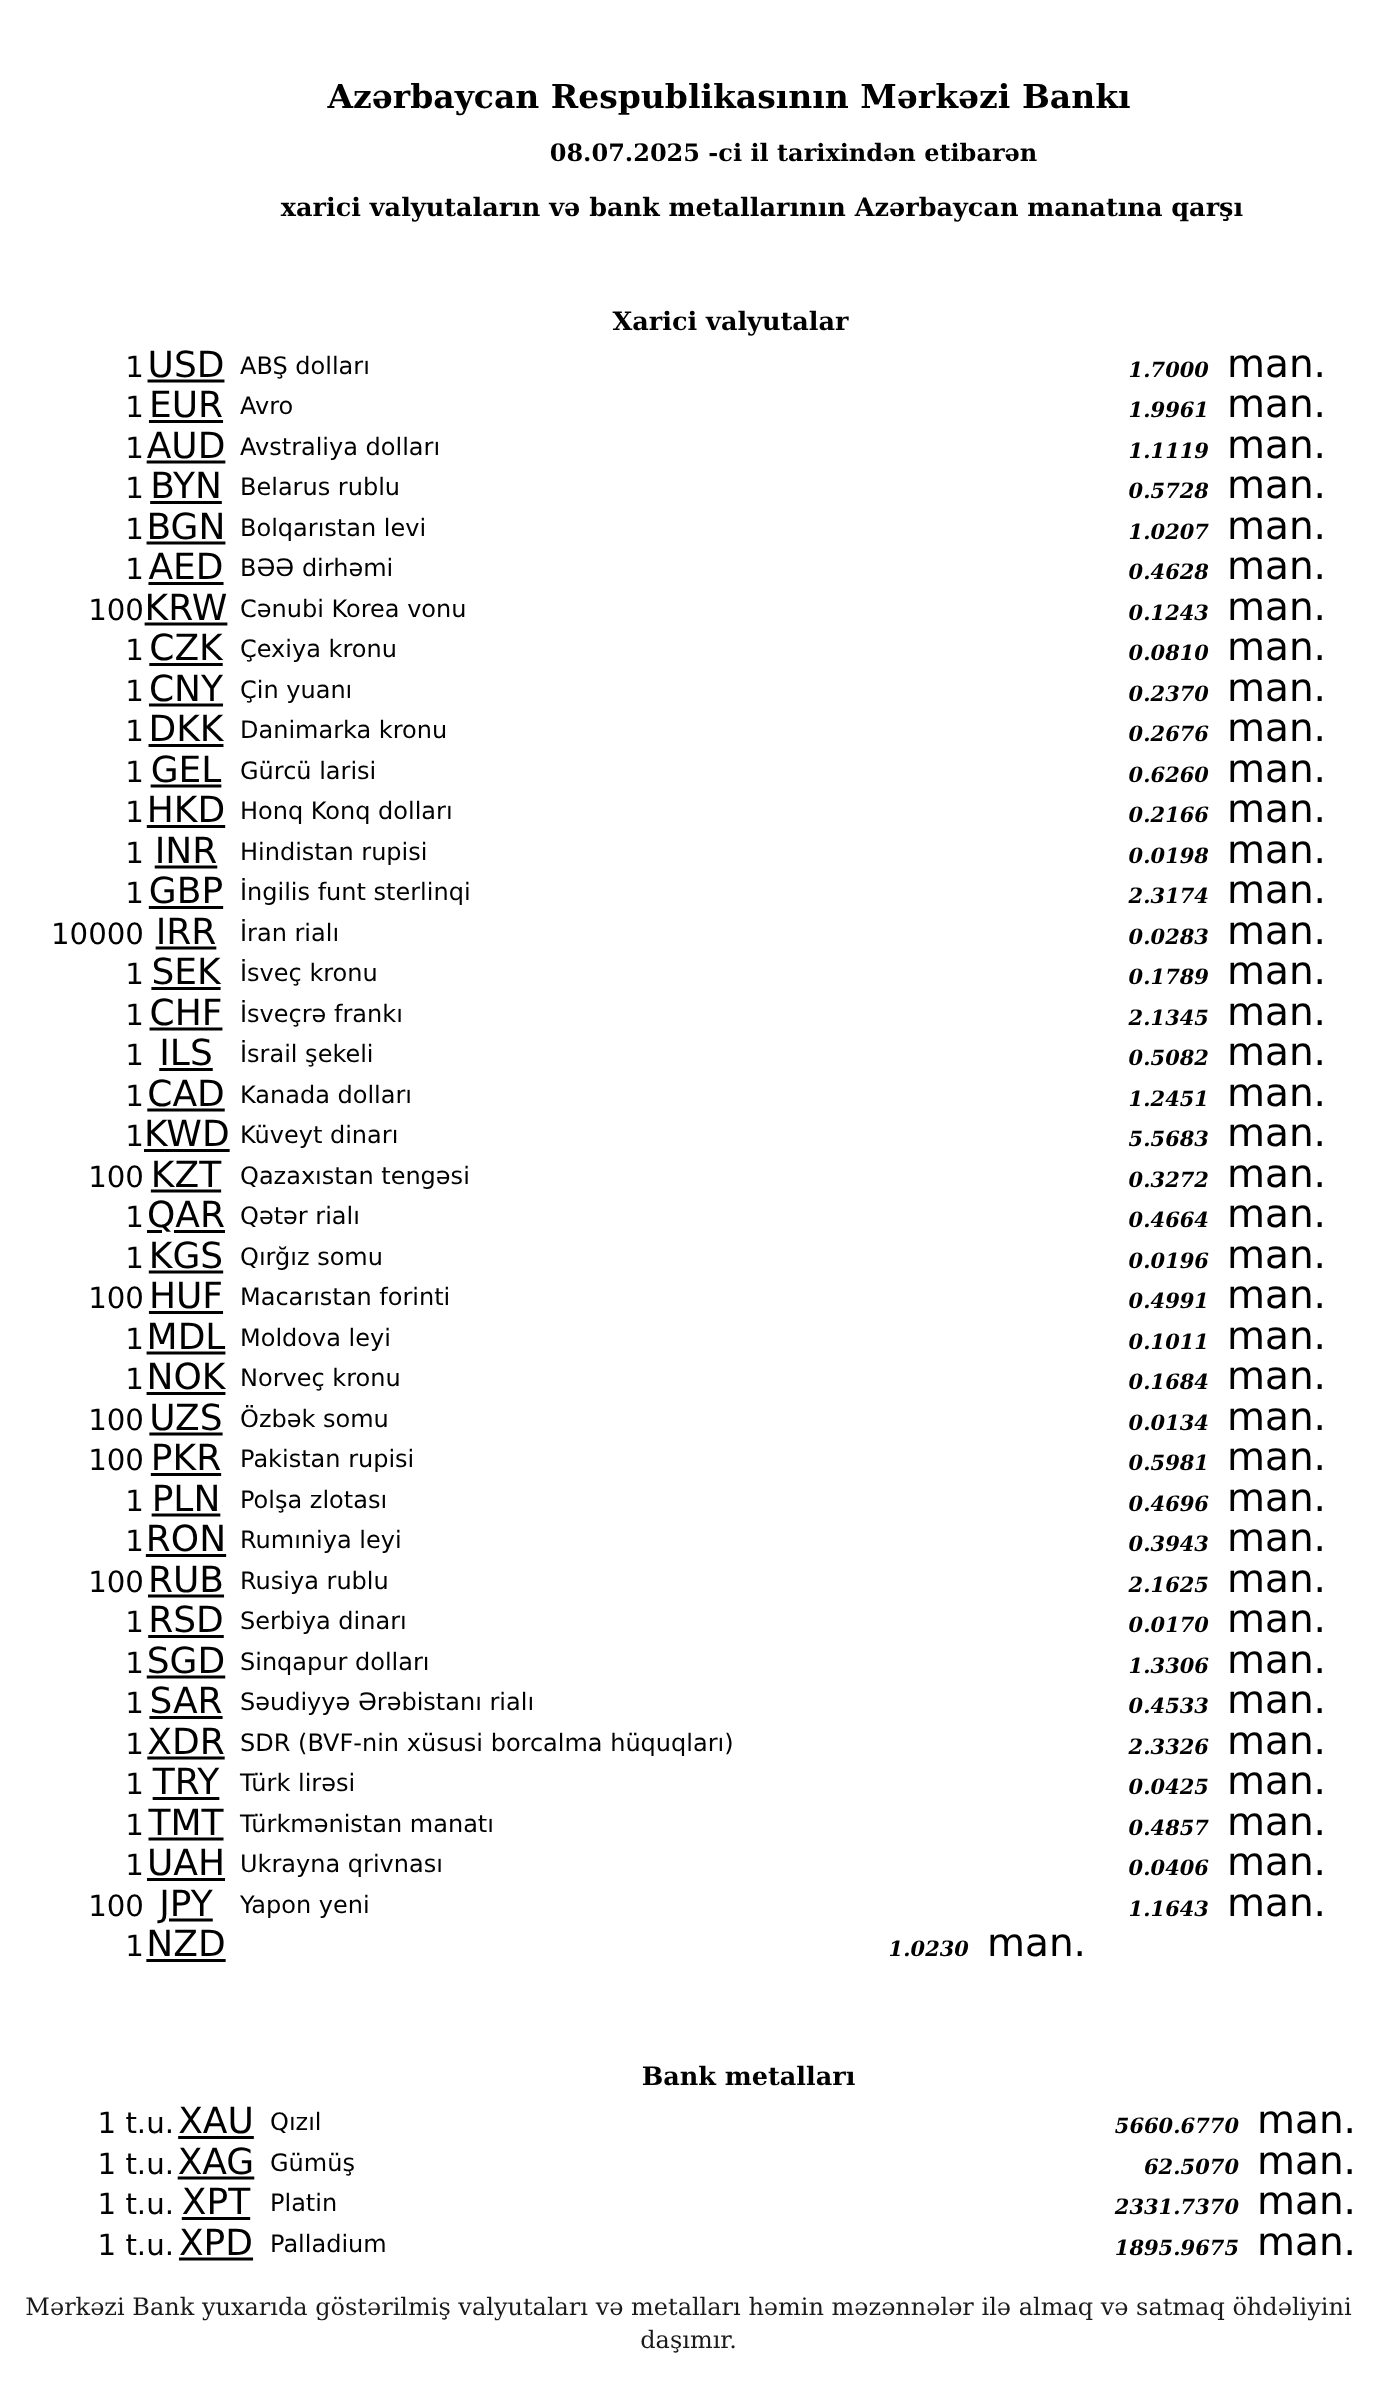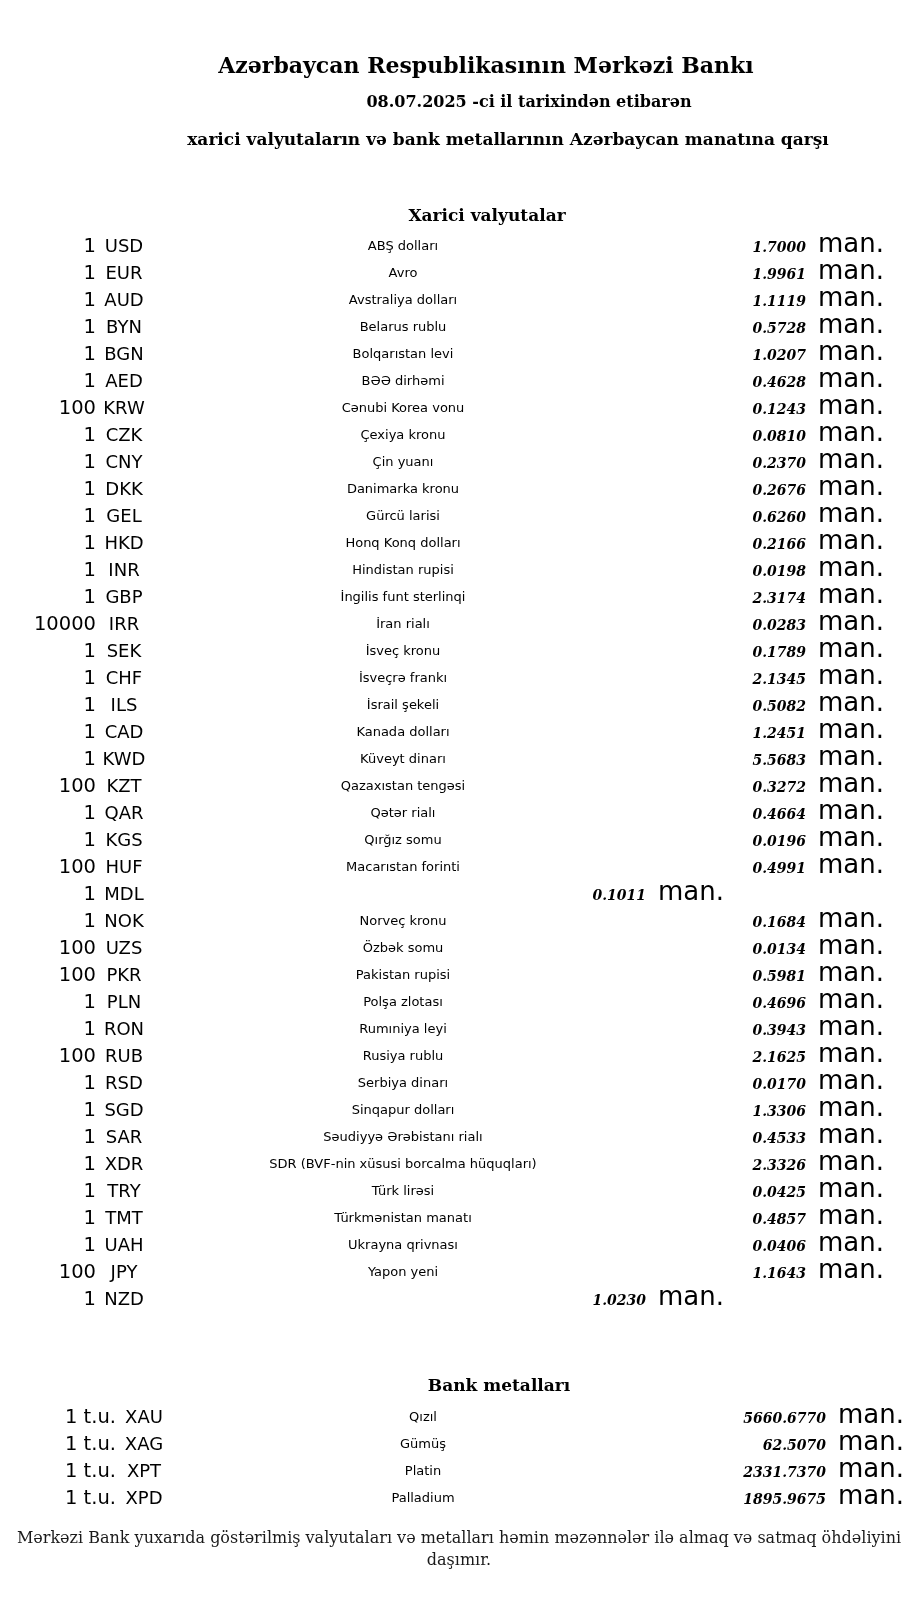--- a/index.html
+++ b/index.html
@@ -56,22 +56,22 @@
   .rates-table { width: 868px; margin-top: 4px; }
   .rates-table.met { margin-top: 5px; padding-left: 20px; }
   .row {
     display: grid;
     grid-template-columns: 96px 56px 1fr 160px 62px;
     align-items: baseline;
     height: 27px;
   }
   .row > span { line-height: 27px; white-space: nowrap; }
   .qty  { text-align: right;  font-size: 19.5px; }
-  .code { text-align: center; font-size: 18px; }
-  .name { text-align: center;   font-size: 13px; padding-left: 8px; position: relative; top: -2px; }
+  .code { text-align: center; font-size: 24px; text-decoration: underline; }
+  .name { text-align: left;   font-size: 16px; padding-left: 8px; position: relative; top: -2px; }
   .rate {
     text-align: right;
     font-family: "DejaVu Serif", serif;
     font-style: italic;
     font-weight: bold;
     font-size: 14px;
   }
   .unit { text-align: left; font-size: 26px; padding-left: 12px; }
   .footer-note {
     margin-top: 18px;
@@ -260,20 +260,21 @@
       <div class="row">
     <span class="qty">100</span>
     <span class="code">HUF</span>
     <span class="name">Macarıstan forinti</span>
     <span class="rate">0.4991</span>
     <span class="unit">man.</span>
   </div>
       <div class="row">
     <span class="qty">1</span>
     <span class="code">MDL</span>
+    <span class="name">Moldova leyi</span>
     <span class="rate">0.1011</span>
     <span class="unit">man.</span>
   </div>
       <div class="row">
     <span class="qty">1</span>
     <span class="code">NOK</span>
     <span class="name">Norveç kronu</span>
     <span class="rate">0.1684</span>
     <span class="unit">man.</span>
   </div>

